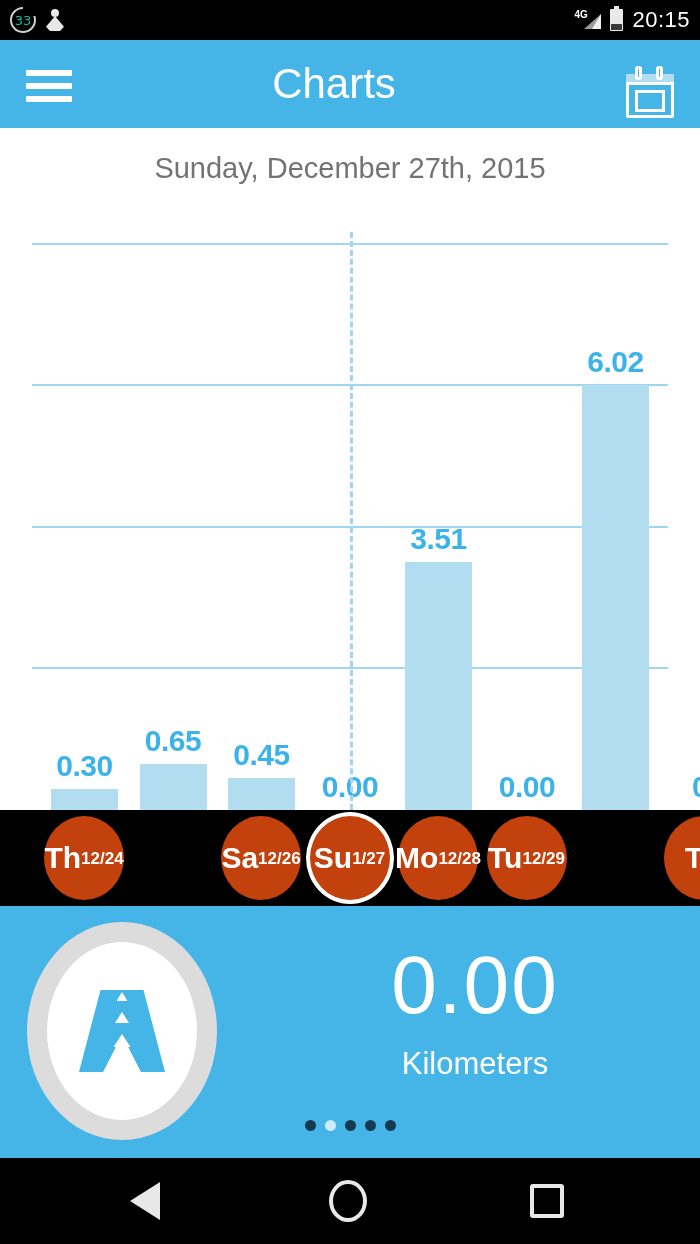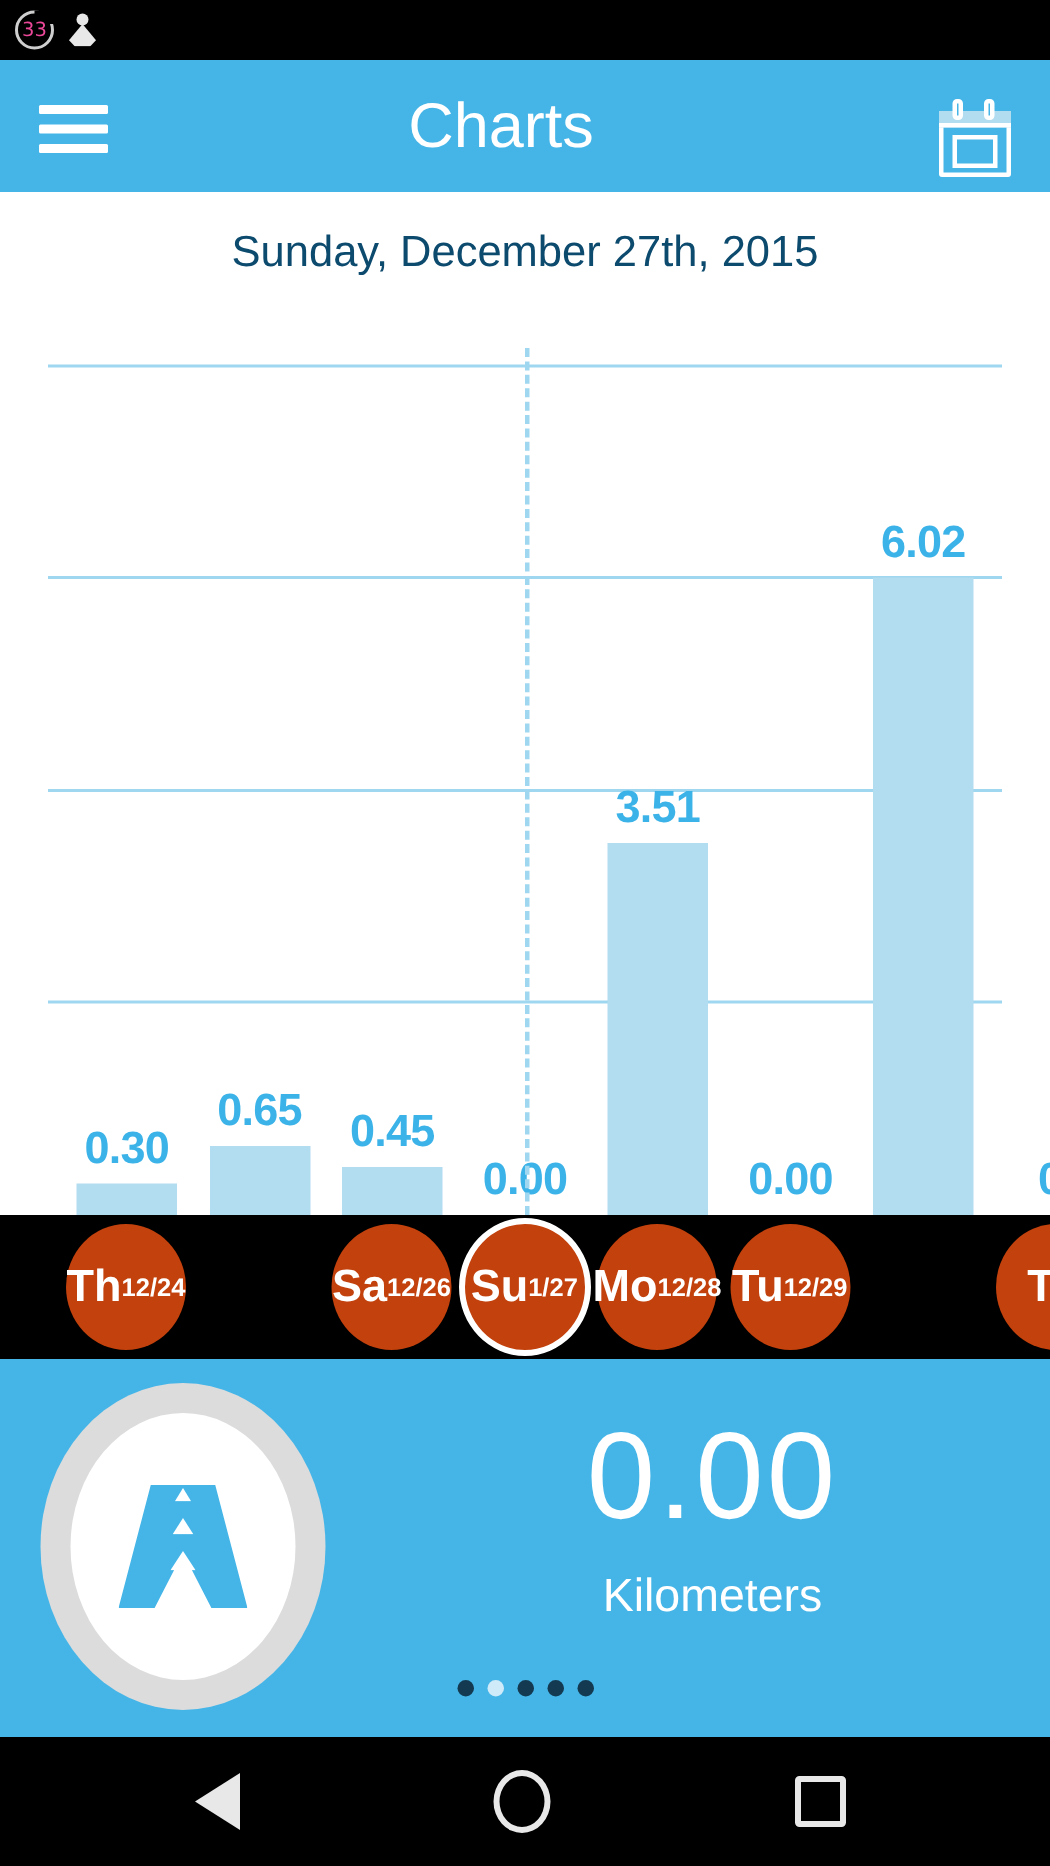--- a/index.html
+++ b/index.html
@@ -6,21 +6,21 @@
   body{width:700px;height:1244px;font-family:"Liberation Sans",sans-serif;overflow:hidden;}
   #app{position:relative;width:700px;height:1244px;background:#fff;overflow:hidden;}
 
   
   .statusbar{position:absolute;left:0;top:0;width:700px;height:40px;background:#000;color:#fff;}
   .sb-left{position:absolute;left:10px;top:0;height:40px;display:flex;align-items:center;gap:10px;}
   .sb-badge{position:relative;width:26px;height:26px;display:flex;align-items:center;justify-content:center;}
   .sb-badge .ring{position:absolute;left:0;top:0;width:26px;height:26px;border-radius:50%;
       border:2px solid #cfcfcf;box-sizing:border-box;}
   .sb-badge .ring:after{content:"";position:absolute;right:-2px;top:-2px;width:13px;height:9px;background:#000;}
-  .sb-badge .num{position:relative;font-size:13px;line-height:1;color:#ec4899;font-family:"DejaVu Sans",sans-serif;}
+  .sb-badge .num{position:relative;font-size:13px;line-height:1;color:#14b8a6;font-family:"DejaVu Sans",sans-serif;}
   .sb-right{position:absolute;right:10px;top:0;height:40px;display:flex;align-items:center;gap:9px;}
   .sig{position:relative;width:24px;height:22px;}
   .sig .tri{position:absolute;right:0;bottom:2px;width:0;height:0;border-left:17px solid transparent;border-bottom:15px solid #9a9a9a;}
   .sig .tri2{position:absolute;right:0;bottom:2px;width:0;height:0;border-left:9px solid transparent;border-bottom:15px solid #f0f0f0;}
   .sig .g{position:absolute;left:-3px;top:0;font-size:10px;color:#fff;font-weight:bold;}
   .batt{position:relative;width:13px;height:22px;border:0;background:#e9e9e9;border-radius:1px;}
   .batt:before{content:"";position:absolute;left:4px;top:-3px;width:5px;height:3px;background:#e9e9e9;}
   .batt .lvl{position:absolute;left:1px;bottom:1px;width:11px;height:6px;background:#3a3a3a;}
   .clock{font-size:22px;color:#fff;letter-spacing:.5px;}
   .person{width:18px;height:24px;position:relative;}
@@ -37,21 +37,21 @@
       color:#fff;font-size:42px;font-weight:400;font-family:"Liberation Sans",sans-serif;}
   .cal{position:absolute;right:20px;top:24px;width:56px;height:58px;cursor:pointer;}
   .cal .body{position:absolute;left:2px;top:10px;width:48px;height:44px;border:3px solid #fff;box-sizing:border-box;border-radius:2px;}
   .cal .bar{position:absolute;left:2px;top:10px;width:48px;height:11px;border-bottom:3px solid #fff;box-sizing:border-box;}
   .cal .r1,.cal .r2{position:absolute;top:2px;width:7px;height:14px;border:3px solid #fff;box-sizing:border-box;border-radius:3px;background:#45b5e8;}
   .cal .r1{left:11px;} .cal .r2{left:32px;}
   .cal .inner{position:absolute;left:11px;top:26px;width:30px;height:22px;border:3px solid #fff;box-sizing:border-box;}
 
   
   .datetitle{position:absolute;left:0;top:152px;width:700px;text-align:center;
-      font-size:29px;color:#0c4a6e;font-family:"Liberation Sans",sans-serif;}
+      font-size:29px;color:#737373;font-family:"Liberation Sans",sans-serif;}
 
   
   .chart{position:absolute;left:0;top:210px;width:700px;height:600px;}
   .gridline{position:absolute;left:32px;width:636px;height:2px;background:#9ed7ef;}
   .todayline{position:absolute;top:22px;width:0;border-left:3px dashed #9ed7ef;height:578px;}
   .bar{position:absolute;bottom:0;background:#b2dcef;}
   .blabel{position:absolute;color:#3cb3e8;font-size:30px;font-weight:bold;text-align:center;
       font-family:"Liberation Sans",sans-serif;letter-spacing:-.5px;white-space:nowrap;}
 
   
@@ -97,20 +97,31 @@
   <div class="statusbar">
     <div class="sb-left">
       <div class="sb-badge">
         <span class="ring"></span>
         <span class="num">33</span>
       </div>
       <div class="person">
         <span class="head"></span>
           <span class="body"></span>
       </div>
+    </div>
+    <div class="sb-right">
+      <div class="sig">
+        <span class="tri"></span>
+          <span class="tri2"></span>
+        <span class="g">4G</span>
+      </div>
+      <div class="batt">
+          <span class="lvl"></span>
+        </div>
+      <div class="clock">20:15</div>
     </div>
   </div>
 
   <div class="appbar">
     <div class="hamburger">
         <i></i>
         <i></i>
         <i></i>
       </div>
     <div class="apptitle">Charts</div>

